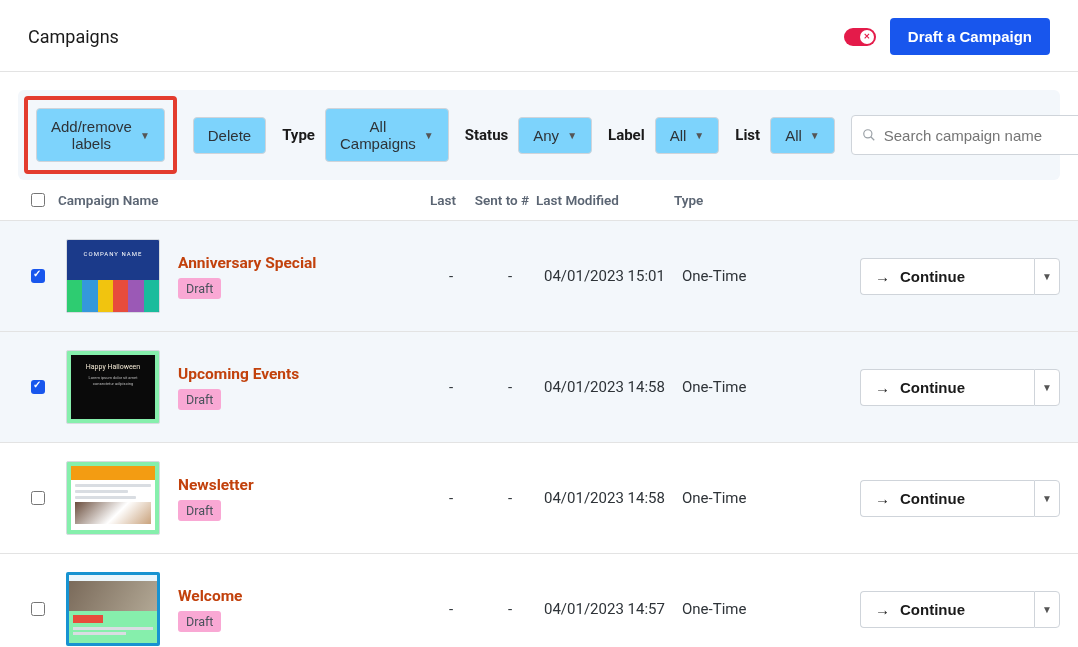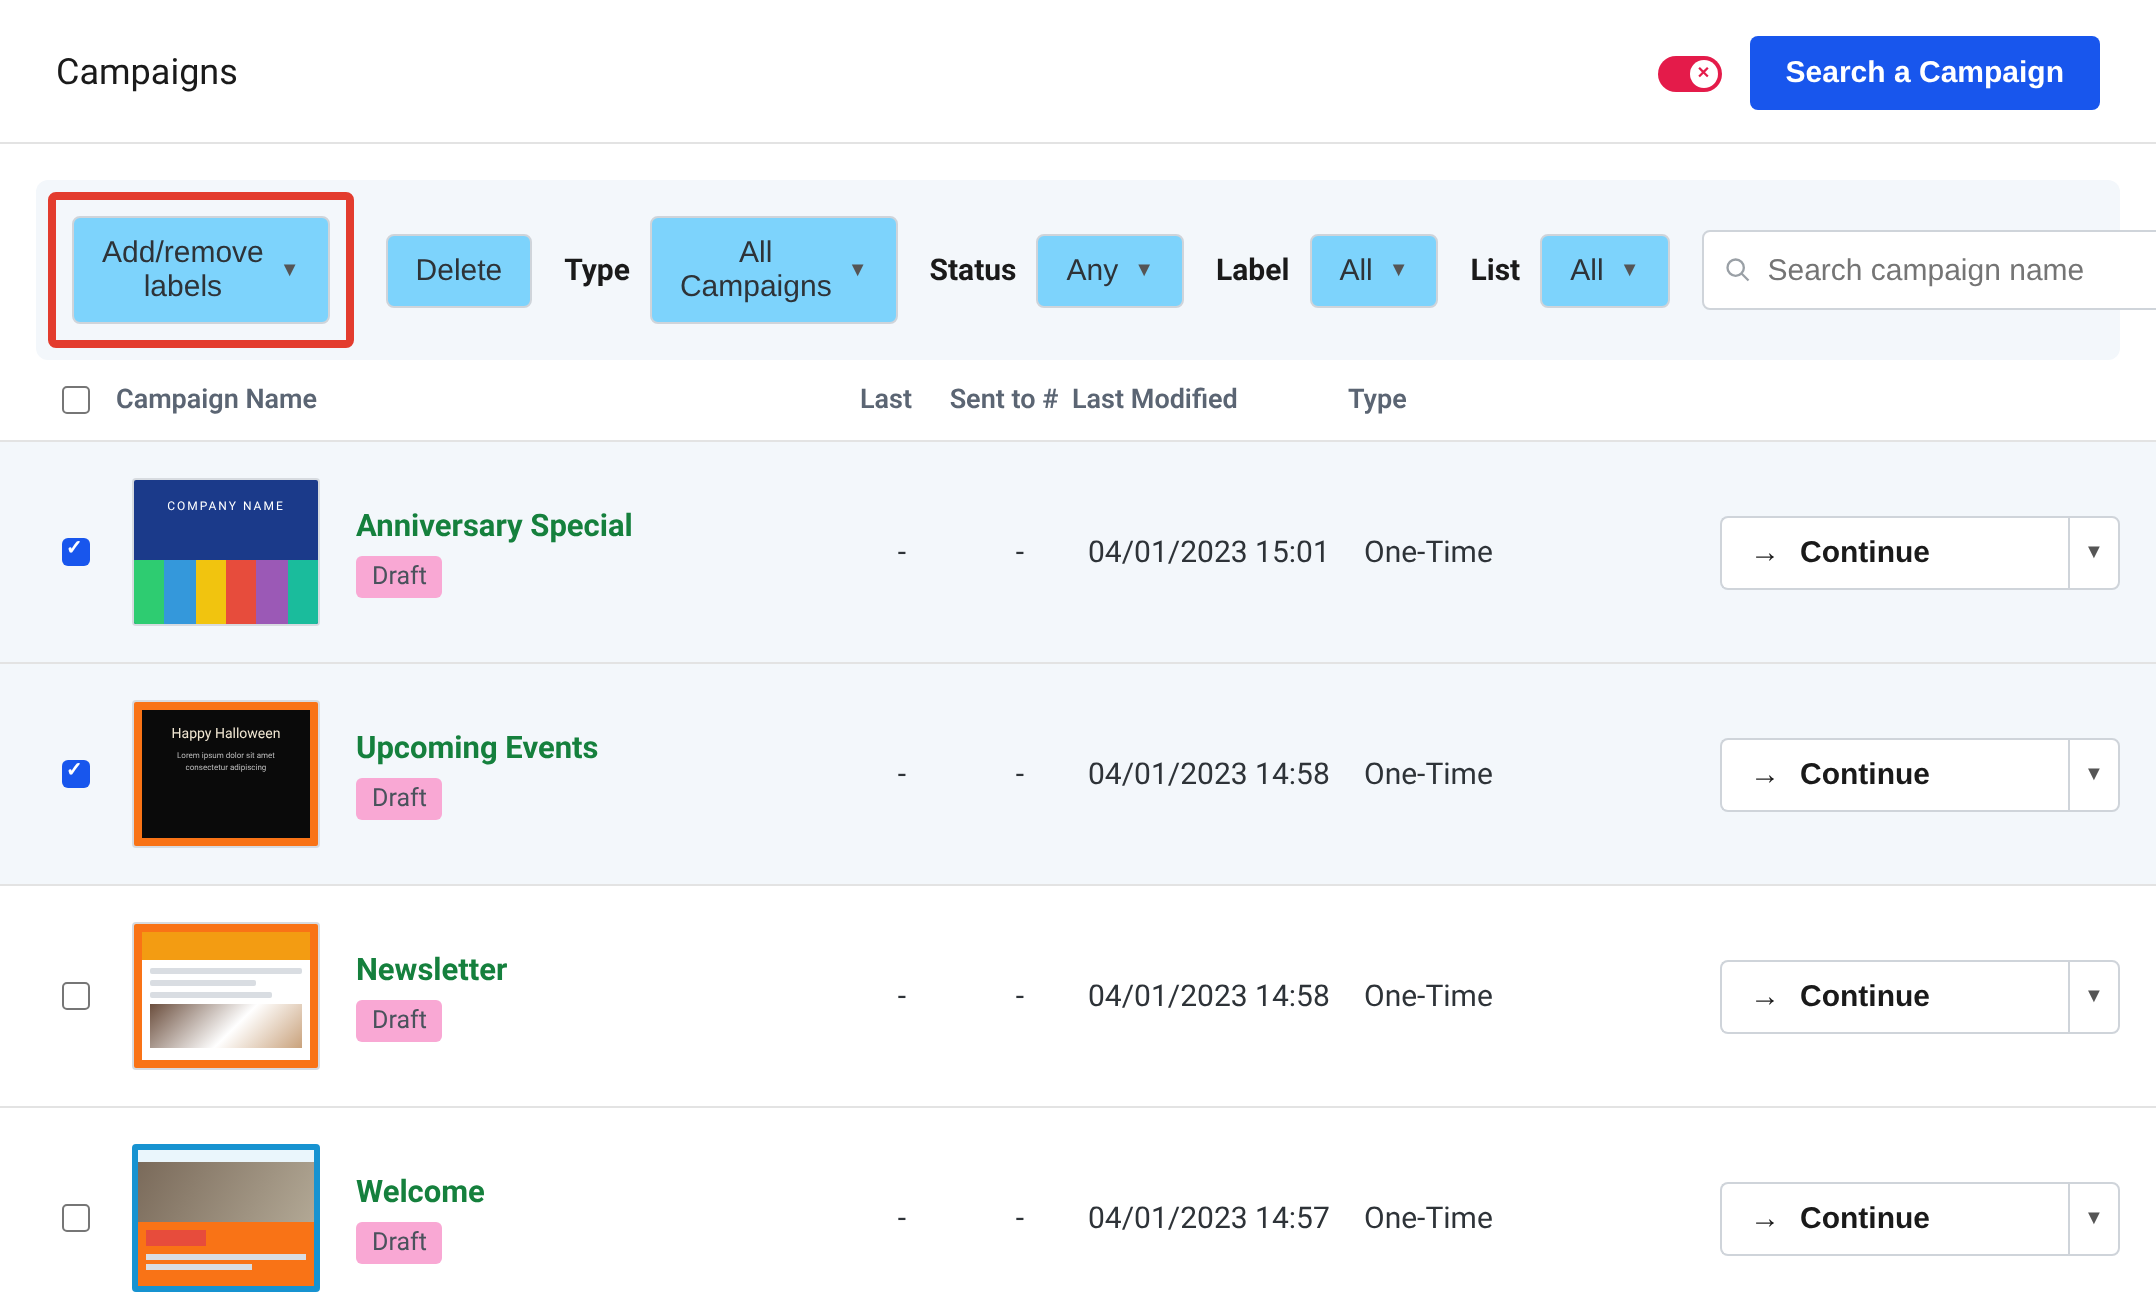--- a/index.html
+++ b/index.html
@@ -153,28 +153,28 @@
   }
   input[type=checkbox].checked-look::after{
     content:"✓"; color:#fff; font-size:10px; font-weight:700;
     position:absolute; top:-1px; left:2px;
   }
 
   .thumb {
     width: 94px; height: 74px;
     border: 1px solid #d7dbe0;
     padding: 4px;
-    background:#f97316;
+    background:#86efac;
     margin-left: 8px; margin-right: 18px;
     display:flex; flex-direction:column; overflow:hidden;
     border-radius:2px;
   }
   .name-cell { flex: 0 0 248px; }
   .campaign-link {
-    color: #15803d;
+    color: #c2410c;
     font-weight: 700;
     font-size: 15.5px;
     text-decoration: none;
     cursor:pointer;
   }
   .badge {
     display:inline-block;
     margin-top:6px;
     background:#f9a8d4;
     color:#4a525c;
@@ -227,21 +227,21 @@
 <body>
 
 <div class="header-bar">
   <div class="page-title">Campaigns</div>
   <div class="header-right">
     <div class="recs">
       <div class="toggle">
         <div class="knob"></div>
       </div>
     </div>
-    <button class="btn-primary">Search a Campaign</button>
+    <button class="btn-primary">Draft a Campaign</button>
   </div>
 </div>
 
 <div class="filter-bar">
   <div class="highlight-box">
     <button class="btn">
       <span>Add/remove labels</span>
       <span class="caret">▼</span>
     </button>
   </div>

